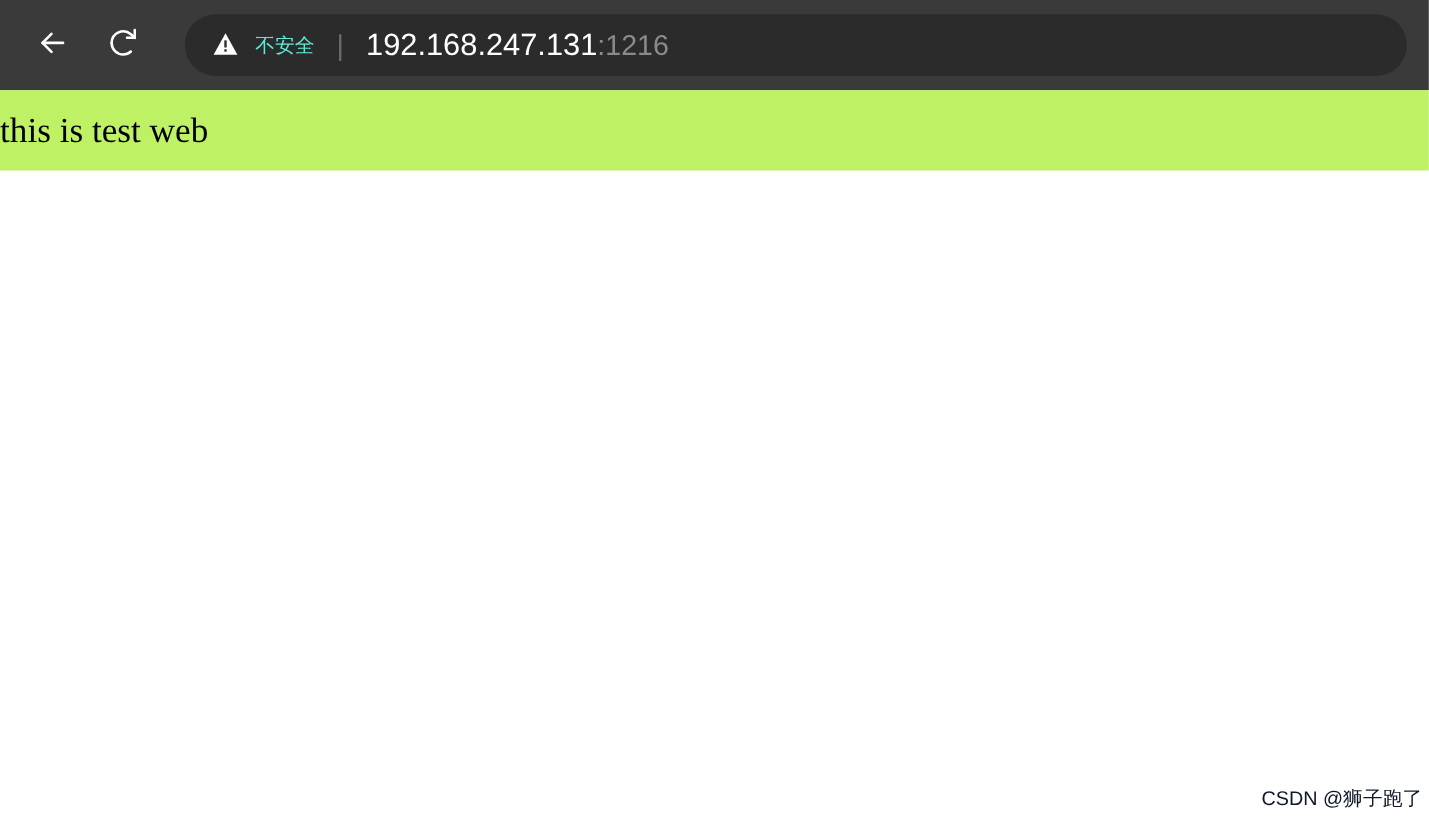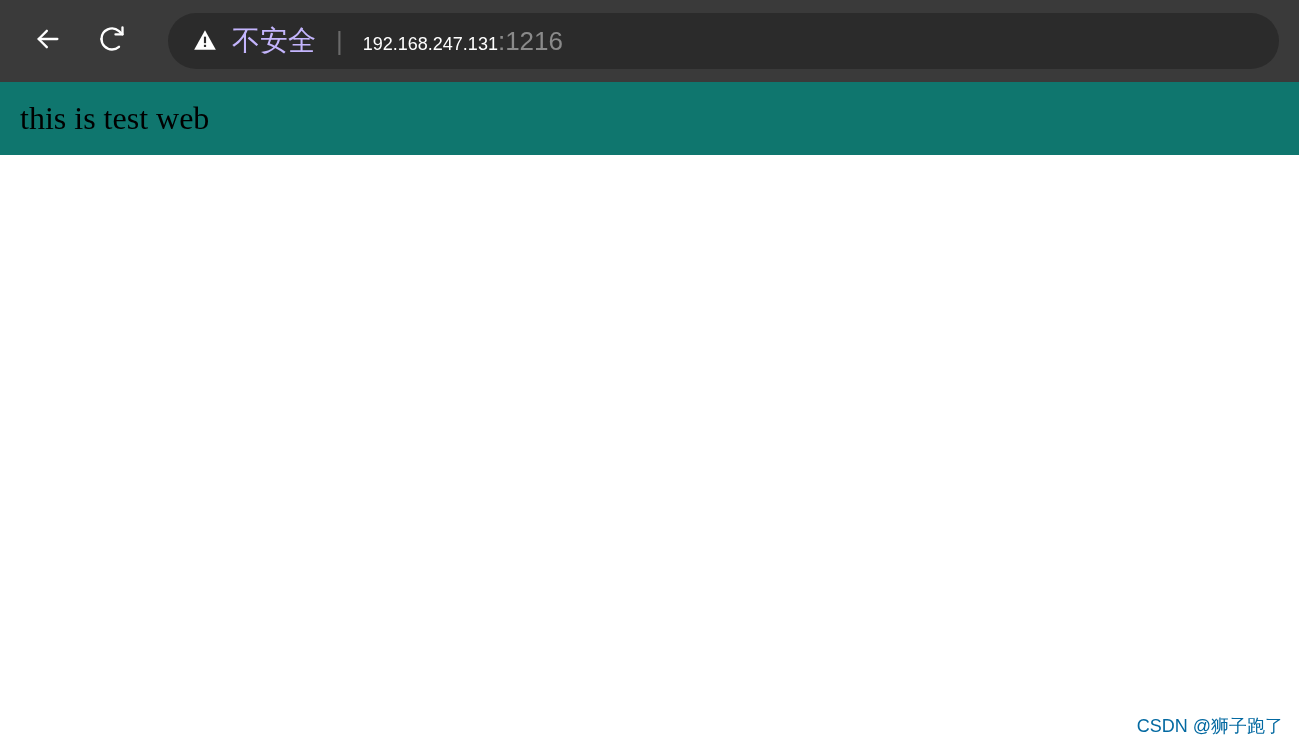--- a/index.html
+++ b/index.html
@@ -50,55 +50,55 @@
     .security-icon {
       display: flex;
       align-items: center;
       justify-content: center;
     }
     .security-icon svg {
       width: 26px;
       height: 26px;
     }
     .security-label {
-      color: #c4b5fd;
-      font-size: 28px;
+      color: #5eead4;
+      font-size: 18px;
       font-weight: 400;
     }
     .divider {
       color: #6a6a6a;
       font-size: 26px;
       margin: 0 6px;
     }
     .url-host {
       color: #ffffff;
-      font-size: 18px;
+      font-size: 28px;
       font-weight: 400;
     }
     .url-port {
       color: #8a8a8a;
       font-size: 26px;
       font-weight: 400;
       text-align: right;
     }
     .page-content {
-      padding: 18px 20px;
-      background: #0f766e;
+      padding: 18px 0;
+      background: #bef264;
     }
     .page-text {
       font-size: 32px;
       color: #000000;
       font-weight: 400;
       font-family: "Times New Roman", serif;
     }
     .watermark {
       position: absolute;
       bottom: 10px;
-      right: 16px;
-      color: #0369a1;
+      right: 6px;
+      color: #0f172a;
       font-size: 18px;
       font-weight: 400;
     }
   </style>
 </head>
 <body>
 
 <div class="browser-toolbar">
   <div class="nav-button">
     <span>

